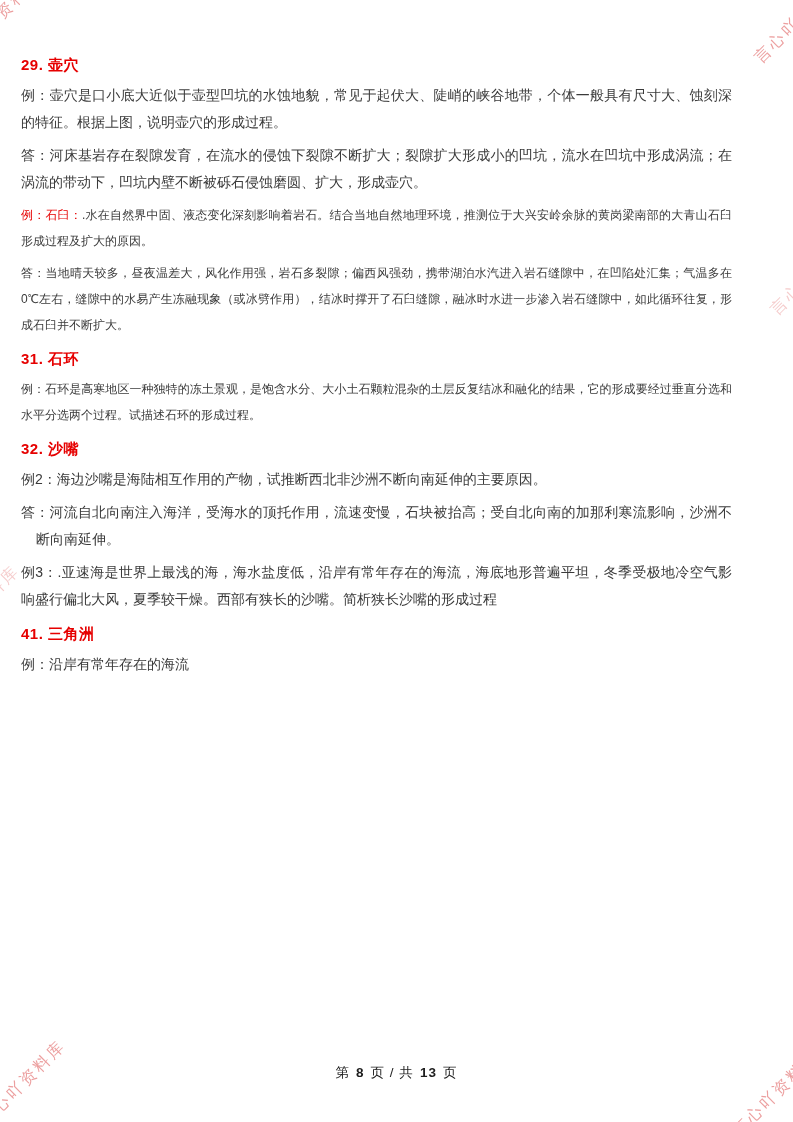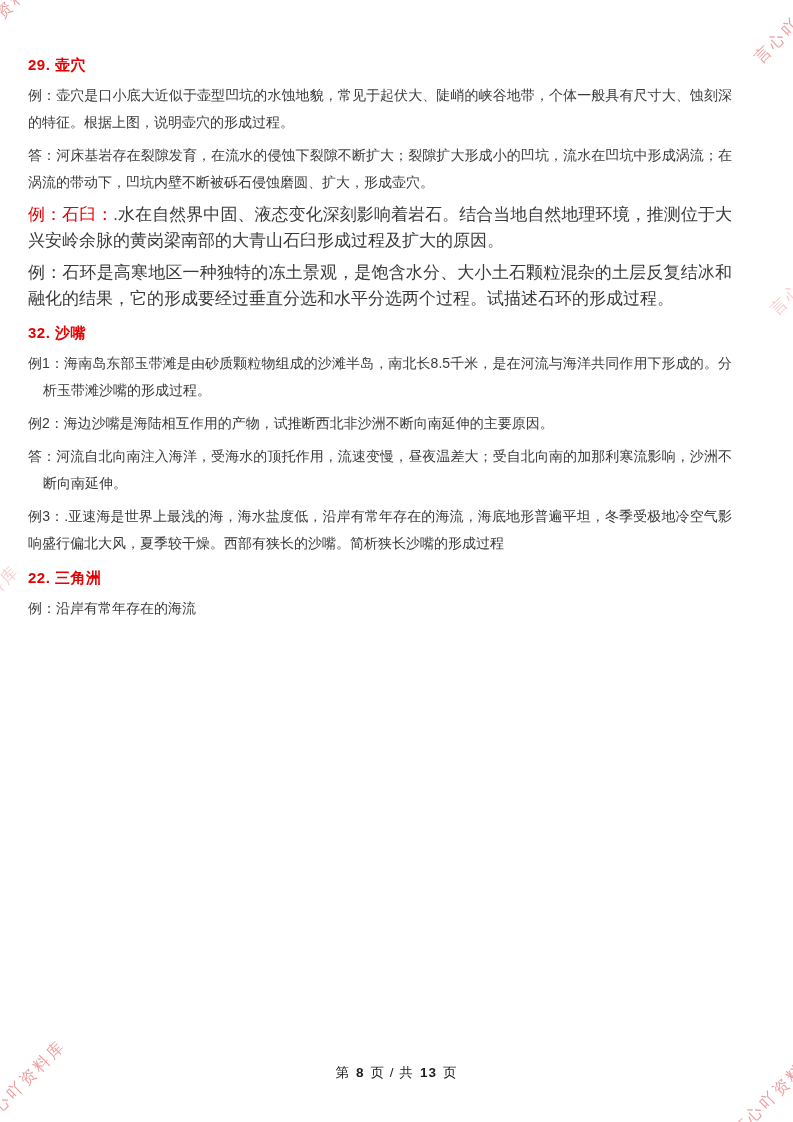--- a/index.html
+++ b/index.html
@@ -7,37 +7,37 @@
   .page {
     position: relative;
     width: 793px;
     height: 1122px;
     margin: 0 auto;
     background: #ffffff;
     overflow: hidden;
     font-family: "Liberation Sans", sans-serif;
     color: #383838;
   }
-  .content { padding: 44px 44px 0 28px; }
+  .content { padding: 44px 44px 0 21px; }
   .sec-heading {
     color: var(--accent, #e60000);
     font-size: 15px;
     font-weight: bold;
     margin: 12px 0 7px 0;
     letter-spacing: 0.5px;
   }
   .para {
     font-size: 14px;
     line-height: 27px;
     text-align: justify;
     margin: 2px 17px 6px 0;
     color: #3a3a3a;
     word-break: break-all;
   }
-  .para.small { font-size: 17px; line-height: 26px; }
+  .para.small { font-size: 12px; line-height: 26px; }
   .para.hang { padding-left: 15px; text-indent: -15px; }
   .red-prefix { color: var(--accent, #e60000); }
   .footer {
     position: absolute;
     left: 0; right: 0;
     bottom: 40px;
     text-align: center;
     font-size: 13.5px;
     color: #1d1d1d;
     letter-spacing: 1px;
@@ -77,33 +77,34 @@
 
   <main class="content">
     <div id="sections">
         <section class="doc-section">
           <h2 class="sec-heading">29. 壶穴</h2>
           <p class="para">例：壶穴是口小底大近似于壶型凹坑的水蚀地貌，常见于起伏大、陡峭的峡谷地带，个体一般具有尺寸大、蚀刻深的特征。根据上图，说明壶穴的形成过程。</p>
           <p class="para">答：河床基岩存在裂隙发育，在流水的侵蚀下裂隙不断扩大；裂隙扩大形成小的凹坑，流水在凹坑中形成涡流；在涡流的带动下，凹坑内壁不断被砾石侵蚀磨圆、扩大，形成壶穴。</p>
         </section>
         <section class="doc-section">
           <p class="para small"><span class="red-prefix">例：石臼：</span>.水在自然界中固、液态变化深刻影响着岩石。结合当地自然地理环境，推测位于大兴安岭余脉的黄岗梁南部的大青山石臼形成过程及扩大的原因。</p>
+          <p class="para small">答：当地晴天较多，昼夜温差大，风化作用强，岩石多裂隙；偏西风强劲，携带湖泊水汽进入岩石缝隙中，在凹陷处汇集；气温多在0℃左右，缝隙中的水易产生冻融现象（或冰劈作用），结冰时撑开了石臼缝隙，融冰时水进一步渗入岩石缝隙中，如此循环往复，形成石臼并不断扩大。</p>
         </section>
         <section class="doc-section">
+          <h2 class="sec-heading">31. 石环</h2>
           <p class="para small">例：石环是高寒地区一种独特的冻土景观，是饱含水分、大小土石颗粒混杂的土层反复结冰和融化的结果，它的形成要经过垂直分选和水平分选两个过程。试描述石环的形成过程。</p>
         </section>
         <section class="doc-section">
           <h2 class="sec-heading">32. 沙嘴</h2>
-          <p class="para hang">例1：海南岛东部玉带滩是由砂质颗粒物组成的沙滩半岛，南北长8.5千米，是在河流与海洋共同作用下形成的。分析玉带滩沙嘴的形成过程。</p>
           <p class="para">例2：海边沙嘴是海陆相互作用的产物，试推断西北非沙洲不断向南延伸的主要原因。</p>
-          <p class="para hang">答：河流自北向南注入海洋，受海水的顶托作用，流速变慢，昼夜温差大；受自北向南的加那利寒流影响，沙洲不断向南延伸。</p>
+          <p class="para hang">答：河流自北向南注入海洋，受海水的顶托作用，流速变慢，石块被抬高；受自北向南的加那利寒流影响，沙洲不断向南延伸。</p>
           <p class="para">例3：.亚速海是世界上最浅的海，海水盐度低，沿岸有常年存在的海流，海底地形普遍平坦，冬季受极地冷空气影响盛行偏北大风，夏季较干燥。西部有狭长的沙嘴。简析狭长沙嘴的形成过程</p>
         </section>
         <section class="doc-section">
-          <h2 class="sec-heading">22. 三角洲</h2>
+          <h2 class="sec-heading">41. 三角洲</h2>
           <p class="para">例：沿岸有常年存在的海流</p>
         </section>
       </div>
   </main>
 
   <div class="footer">
     <span class="lbl">第</span><span class="num">8</span><span class="lbl">页 / 共</span><span class="num">13</span><span class="lbl">页</span>
   </div>
 
 </div>

